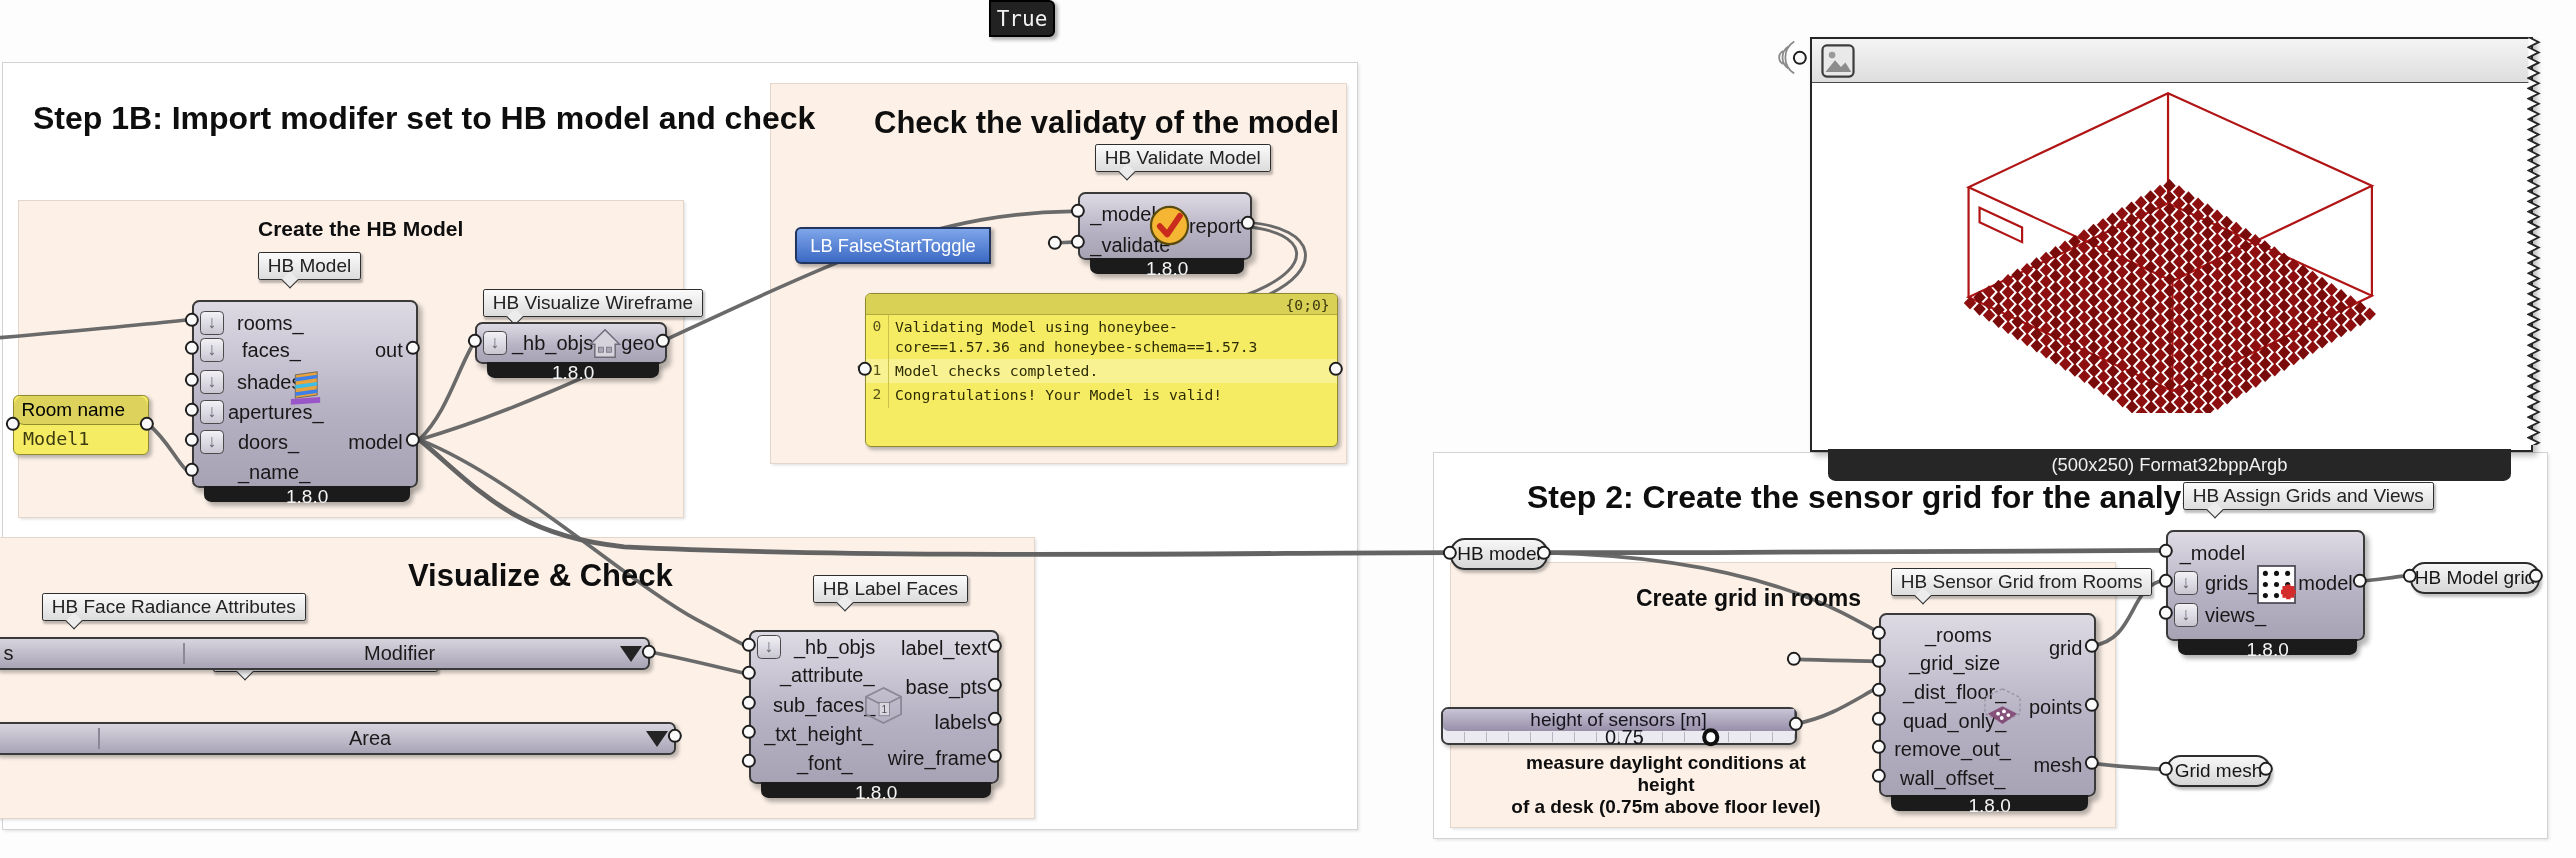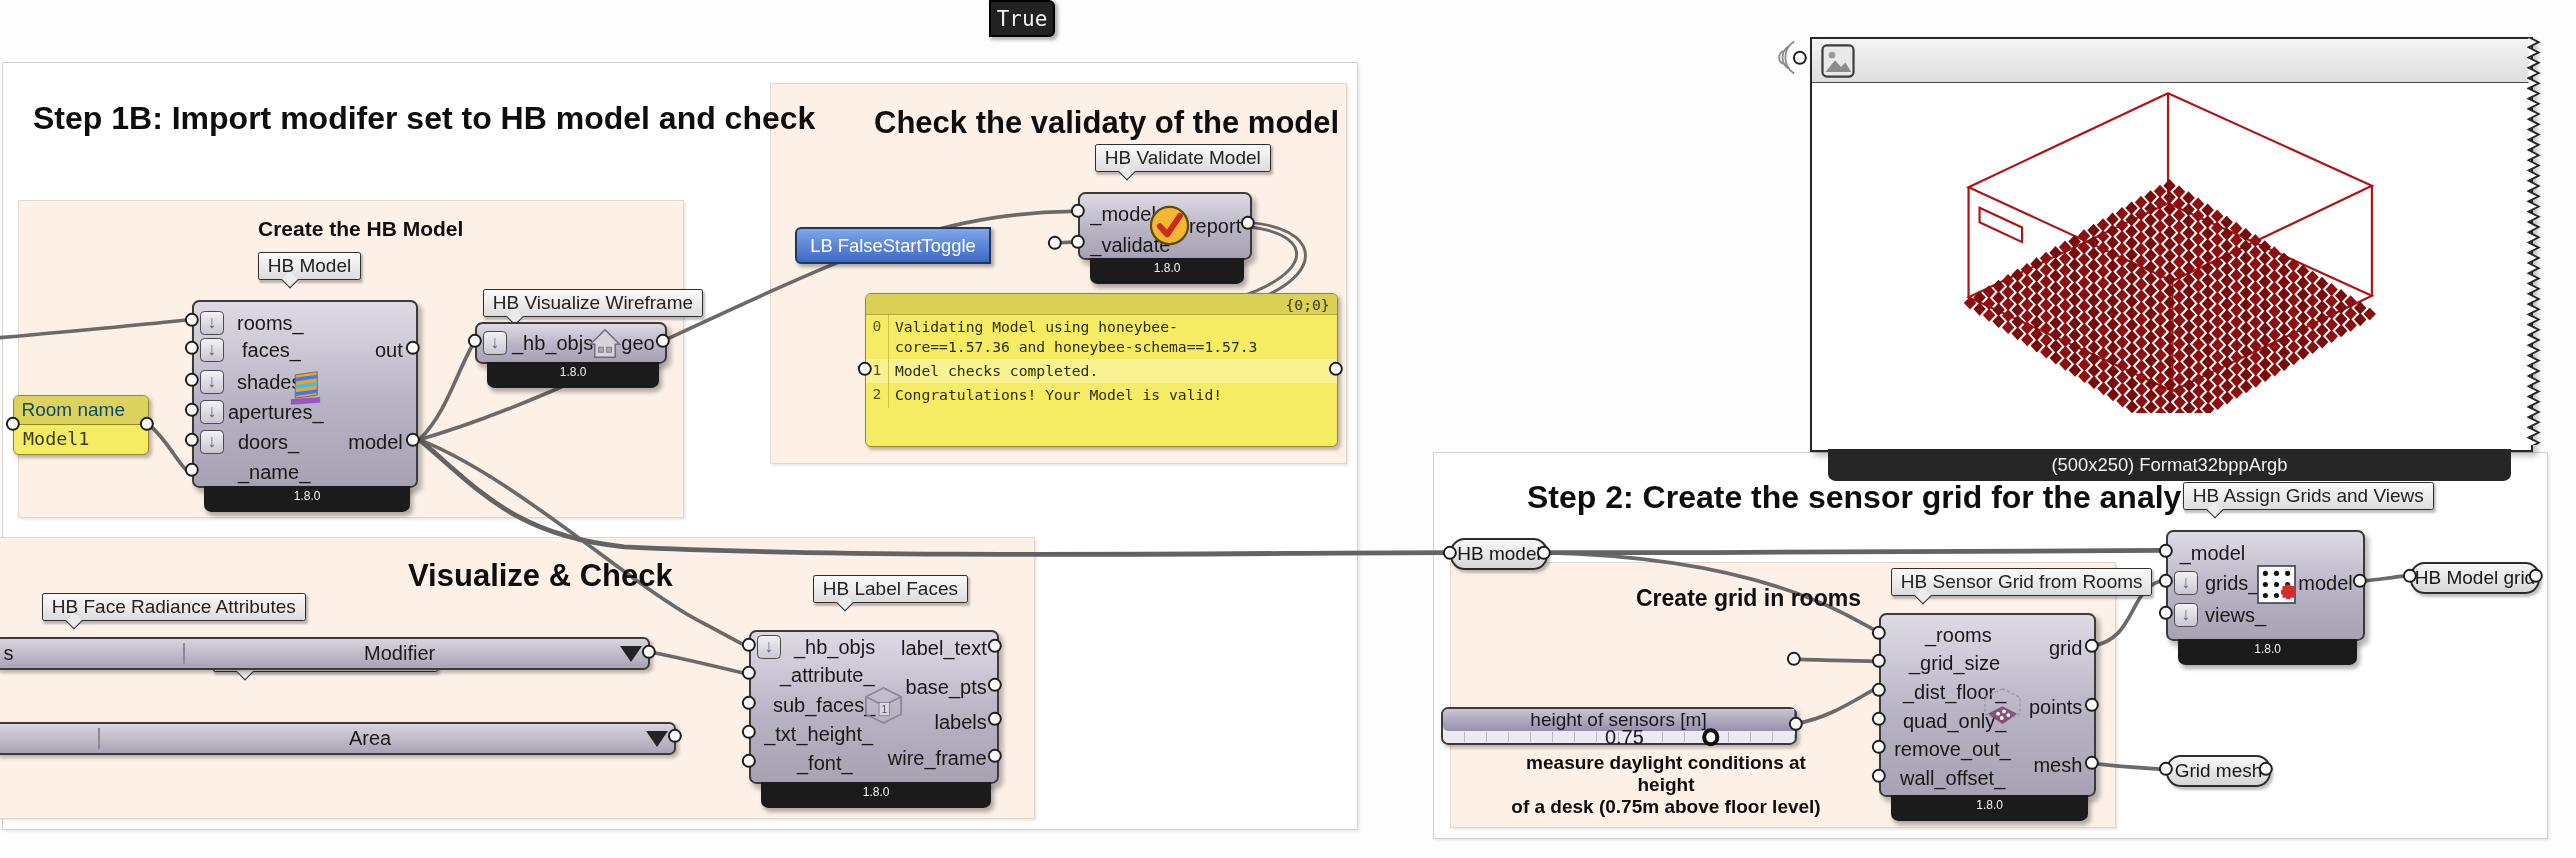--- a/index.html
+++ b/index.html
@@ -16,22 +16,22 @@
   .tip{position:absolute;background:linear-gradient(180deg,#fbfbfb,#dcdcdc);
        border:1.5px solid #2e2e2e;border-radius:2.2px;font-size:19px;color:#222;
        padding:2.2px 8.8px;white-space:nowrap;box-shadow:1.5px 2.2px 2.2px rgba(0,0,0,.25);}
   .tip::after{content:"";position:absolute;left:25px;bottom:-6.6px;width:11px;height:11px;
        background:#ececec;border-right:1.5px solid #2e2e2e;border-bottom:1.5px solid #2e2e2e;
        transform:rotate(45deg);}
   
   .comp{position:absolute;border:2.2px solid #3a3a3a;border-radius:7.3px;
         background:linear-gradient(180deg,#dedae4,#b5b0c2 60%,#a8a2b5);
         box-shadow:3.7px 4.4px 5.1px rgba(0,0,0,.28);}
-  .ver{position:absolute;left:10.3px;right:6px;top:100%;height:26px;background:#1b1b1b;
-       border-radius:0 0 7.3px 7.3px;color:#f5f5f5;text-align:center;font-size:12px;line-height:21px;
+  .ver{position:absolute;left:10.3px;right:6px;top:100%;height:16px;background:#1b1b1b;
+       border-radius:0 0 7.3px 7.3px;color:#f5f5f5;text-align:center;font-size:19px;line-height:21px;
        box-shadow:2.9px 3.7px 4.4px rgba(0,0,0,.3);}
   .plabel{position:absolute;font-size:20px;color:#181818;white-space:nowrap;transform:translateY(-50%);}
   .nub{position:absolute;width:10.3px;height:10.3px;border:2.9px solid #1e1e1e;background:#fafafa;
        border-radius:50%;transform:translate(-50%,-50%);}
   .arrowbox{position:absolute;width:22px;height:22px;border:1.5px solid #4a4a4a;border-radius:4.4px;
        background:linear-gradient(180deg,#f2f1f5,#c9c6d2);transform:translateY(-50%);
        text-align:center;line-height:20.6px;font-size:17.6px;font-weight:bold;color:#6f6d7a;}
   
   .pill{position:absolute;background:linear-gradient(180deg,#f7f7f7,#d6d6d6);
         border:2.2px solid #2c2c2c;border-radius:14.7px;font-size:19px;color:#161616;
@@ -144,21 +144,21 @@
   <div class="nub" style="left:192px;top:320px;"></div>
   <div class="nub" style="left:192px;top:348px;"></div>
   <div class="nub" style="left:192px;top:380px;"></div>
   <div class="nub" style="left:192px;top:410px;"></div>
   <div class="nub" style="left:192px;top:440px;"></div>
   <div class="nub" style="left:192px;top:470px;"></div>
   <div class="nub" style="left:413px;top:348px;"></div>
   <div class="nub" style="left:413px;top:440px;"></div>
 
   <div class="ypanel" style="left:13.2px;top:395px;width:134px;height:58px;">
-    <div style="background:#ddd35c;border-bottom:1.5px solid #8f8a2c;font-size:19px;color:#0c4a6e;padding:2.9px 7.3px;">Room name</div>
+    <div style="background:#ddd35c;border-bottom:1.5px solid #8f8a2c;font-size:19px;color:#000000;padding:2.9px 7.3px;border-radius:10px;">Room name</div>
     <div style="font-family:'DejaVu Sans Mono',monospace;font-size:18.4px;color:#3c3a10;padding:3.7px 8.8px;">Model1</div>
   </div>
   <div class="nub" style="left:13.2px;top:424px;"></div>
   <div class="nub" style="left:147px;top:424px;"></div>
 
   <div class="comp" style="left:475px;top:322px;width:188px;height:38px;">
     <div class="arrowbox" style="left:5.9px;top:19px;">↓</div>
     <span class="plabel" style="left:35px;top:19px;">_hb_objs</span>
     <svg style="position:absolute;left:112px;top:4.4px;" width="32" height="31" viewBox="0 0 44 42">
       <polygon points="22,2 42,22 36,22 36,40 8,40 8,22 2,22" fill="#d6d3dc" stroke="#6e6b78" stroke-width="2"></polygon>

